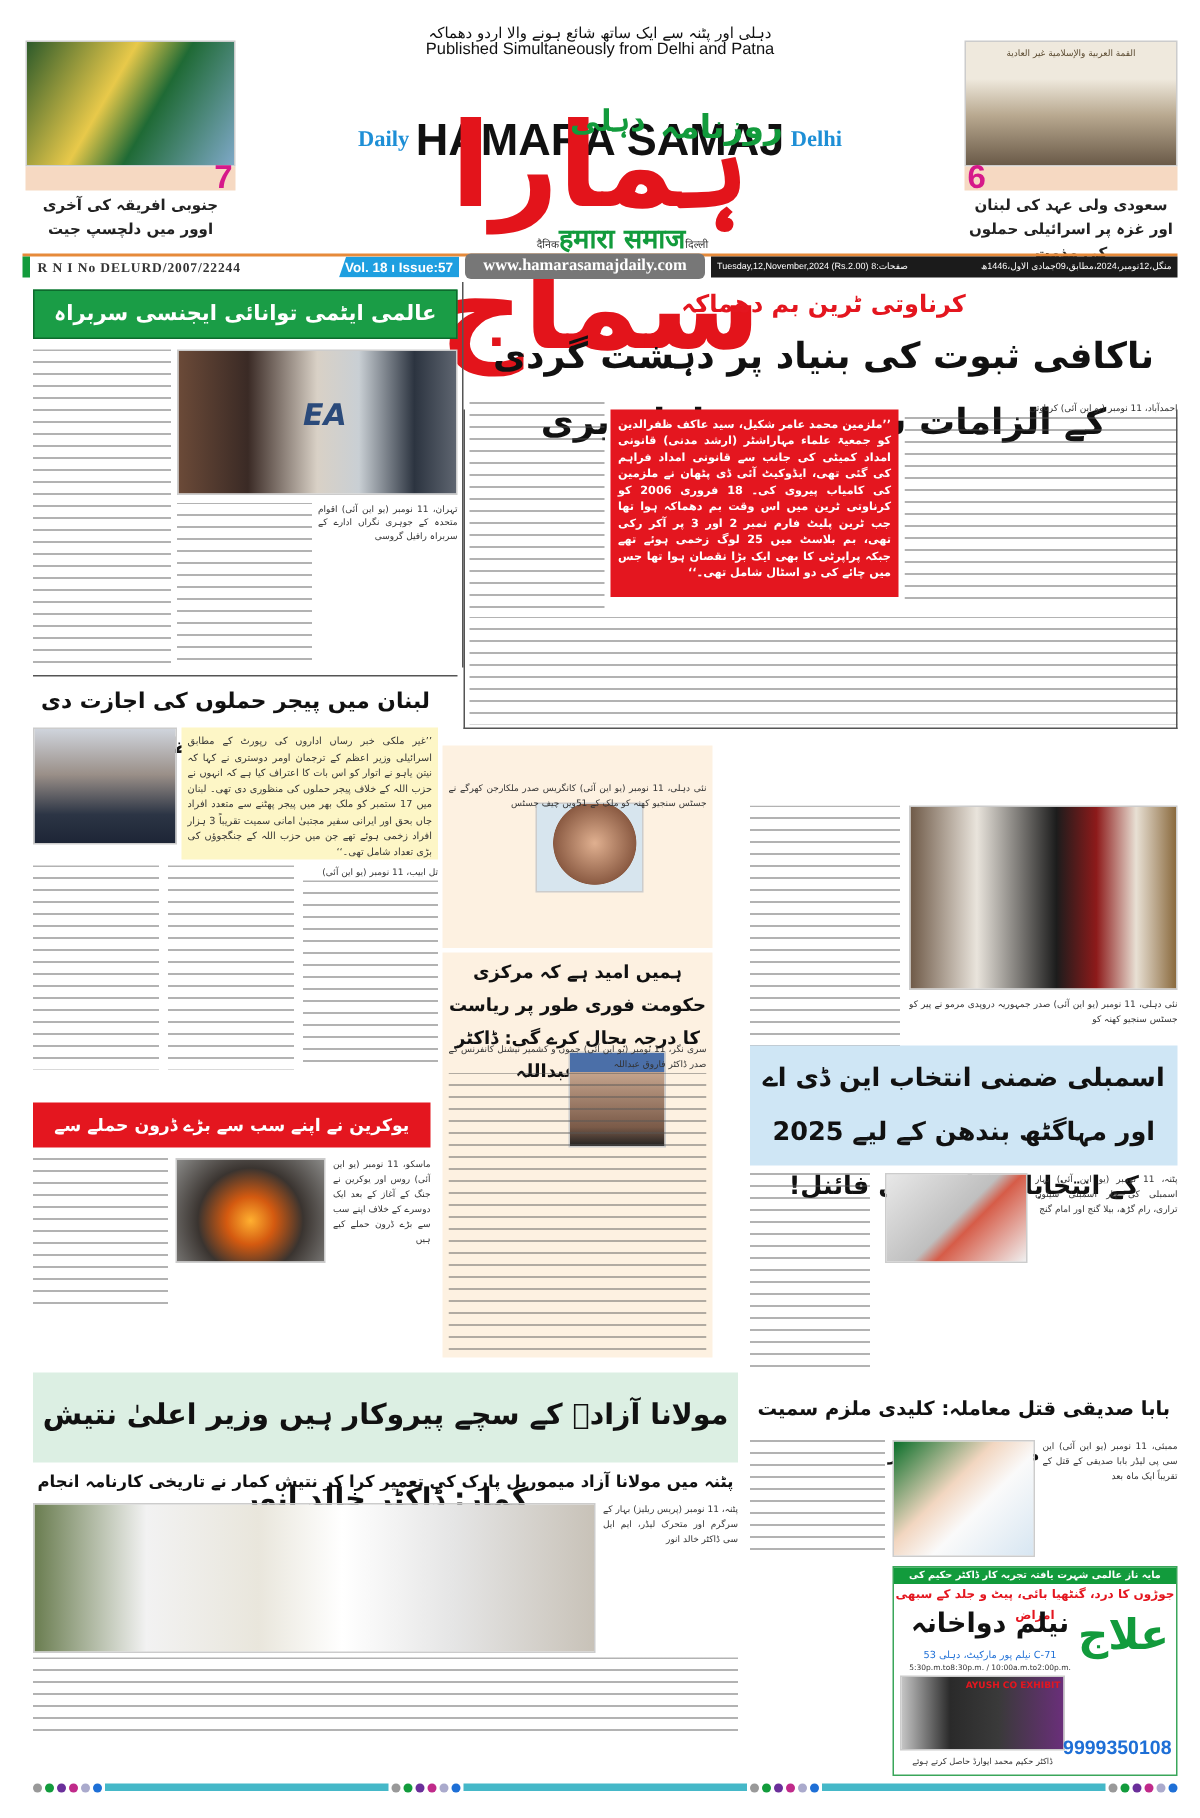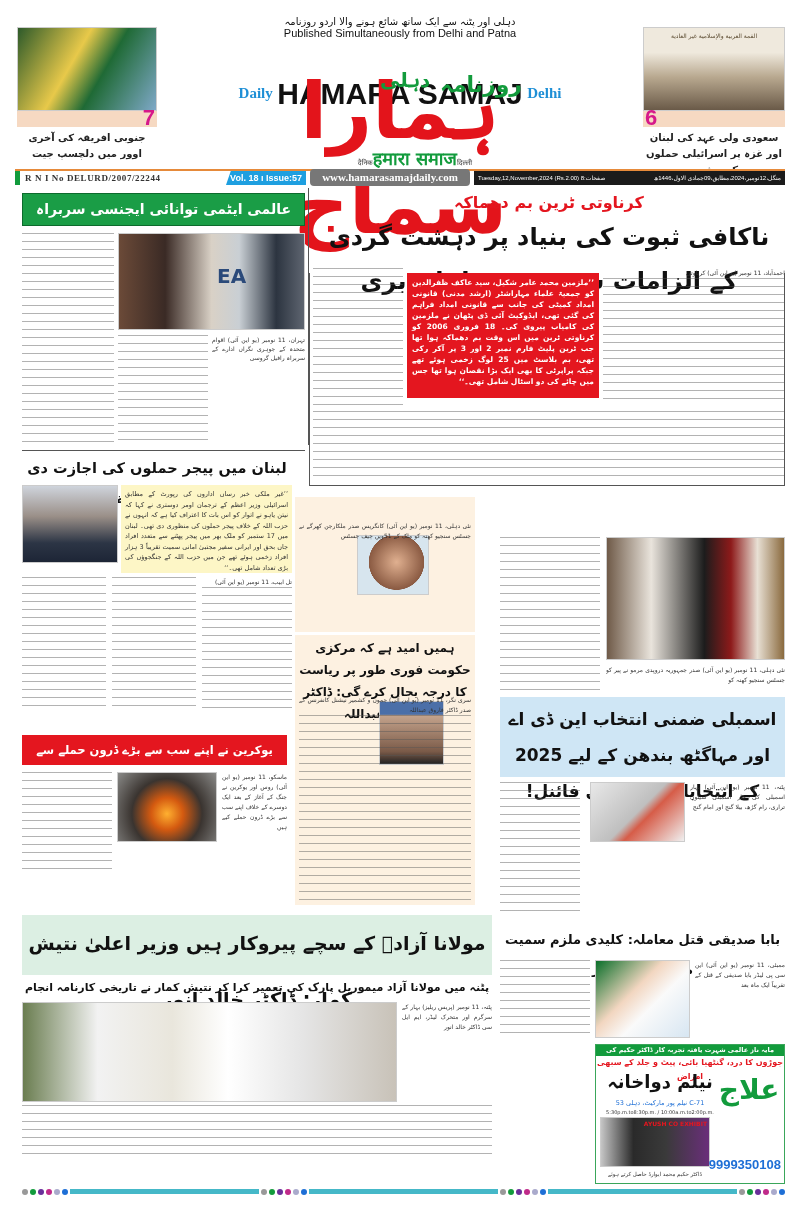--- a/index.html
+++ b/index.html
@@ -62,21 +62,21 @@
 <div class="abs" style="left:643px;top:27px;width:142px;">
   <div class="photo promo-photo" style="width:142px;height:84px;background:linear-gradient(180deg,#efe9dd 0%,#efe9dd 30%,#b8a88f 60%,#6a5a48);position:relative;">
     <span style="position:absolute;top:4px;left:4px;right:4px;font-size:6px;color:#5a4a30;text-align:center;direction:rtl;">القمة العربية والإسلامية غير العادية</span>
   </div>
   <div class="promo-band" style="position:relative;">
     <span class="promo-num" style="position:absolute;left:2px;top:-6px;">6</span>
   </div>
   <div class="promo-caption urdu" style="margin-top:3px;">سعودی ولی عہد کی لبنان اور غزہ پر اسرائیلی حملوں کی مذمت</div>
 </div>
 
-<div class="abs tagline-urdu">دہلی اور پٹنہ سے ایک ساتھ شائع ہونے والا اردو روزنامہ</div>
+<div class="abs tagline-urdu">دہلی اور پٹنہ سے ایک ساتھ شائع ہونے والا اردو دھماکہ</div>
 <div class="abs tagline-en">Published Simultaneously from Delhi and Patna</div>
 <div class="abs title-en">
   <span class="daily">Daily</span>
   <span class="main">HAMARA SAMAJ</span>
   <span class="delhi">Delhi</span>
 </div>
 <div class="abs title-urdu-big">ہمارا سماج</div>
 <div class="abs title-urdu-green1">روزنامہ</div>
 <div class="abs title-urdu-green2">دہلی</div>
 <div class="abs title-hindi">
@@ -90,21 +90,21 @@
 <div class="abs dateline">
   <span>Tuesday,12,November,2024</span>
   (<span>Rs.2.00</span>)
   <span>صفحات:8</span>
   <span class="ur">منگل،12نومبر،2024،مطابق،09جمادی الاول،1446ھ</span>
 </div>
 
 <div class="abs" style="left:22px;top:193px;width:283px;height:250px;">
   <div class="green-head" style="height:33px;line-height:31px;font-size:14px;">عالمی ایٹمی توانائی ایجنسی سربراہ بدھ کو ایران کا دورہ کریں گے</div>
   <div class="photo" style="position:absolute;left:96px;top:40px;width:187px;height:97px;background:linear-gradient(90deg,#6b4a38 0%,#3a2a25 25%,#d9d1c6 50%,#c9cfd4 65%,#2c3440 85%,#5e6570);">
-    <span style="position:absolute;left:98px;top:30px;font-size:20px;color:#2b4a7a;font-weight:bold;">EA</span>
+    <span style="position:absolute;left:83px;top:30px;font-size:20px;color:#2b4a7a;font-weight:bold;font-style:italic;">EA</span>
   </div>
   <div class="txtcol lines" style="position:absolute;left:0;top:40px;width:92px;height:210px;"></div>
   <div class="txtcol" style="position:absolute;left:96px;top:142px;width:90px;height:108px;">
       <span class="lines" style="height:108px;"></span>
     </div>
   <div class="txtcol" style="position:absolute;left:190px;top:142px;width:93px;height:108px;">
     <span style="font-size:6px;line-height:9px;">تہران، 11 نومبر (یو این آئی) اقوام متحدہ کے جوہری نگراں ادارے کے سربراہ رافیل گروسی</span>
   </div>
 </div>
 <div class="abs vline" style="left:308px;top:188px;height:257px;"></div>

